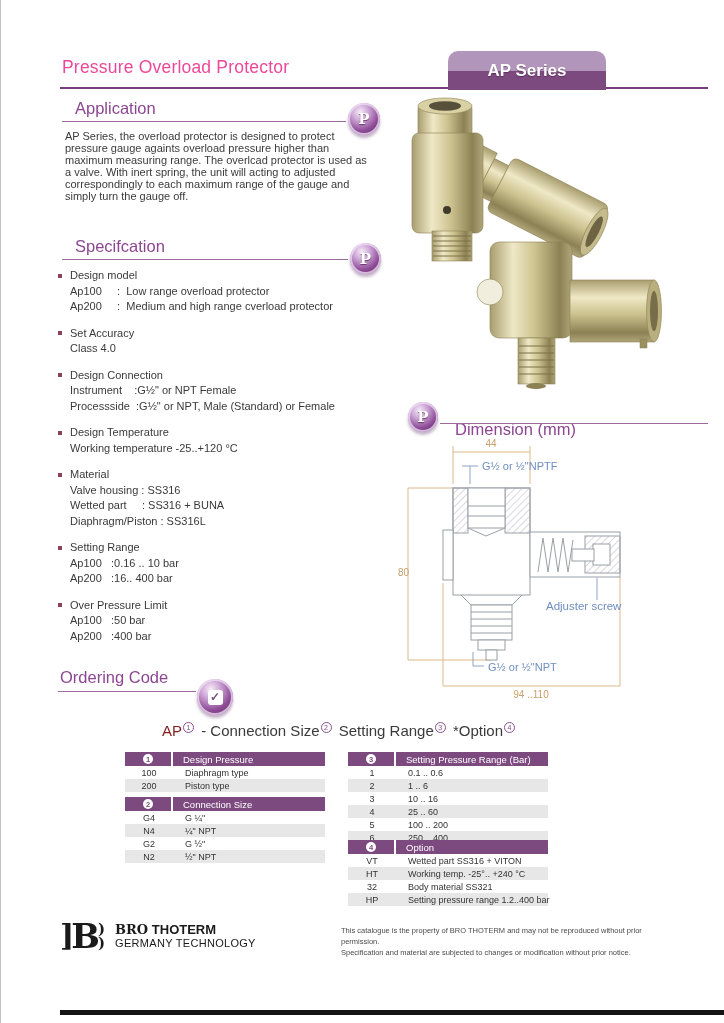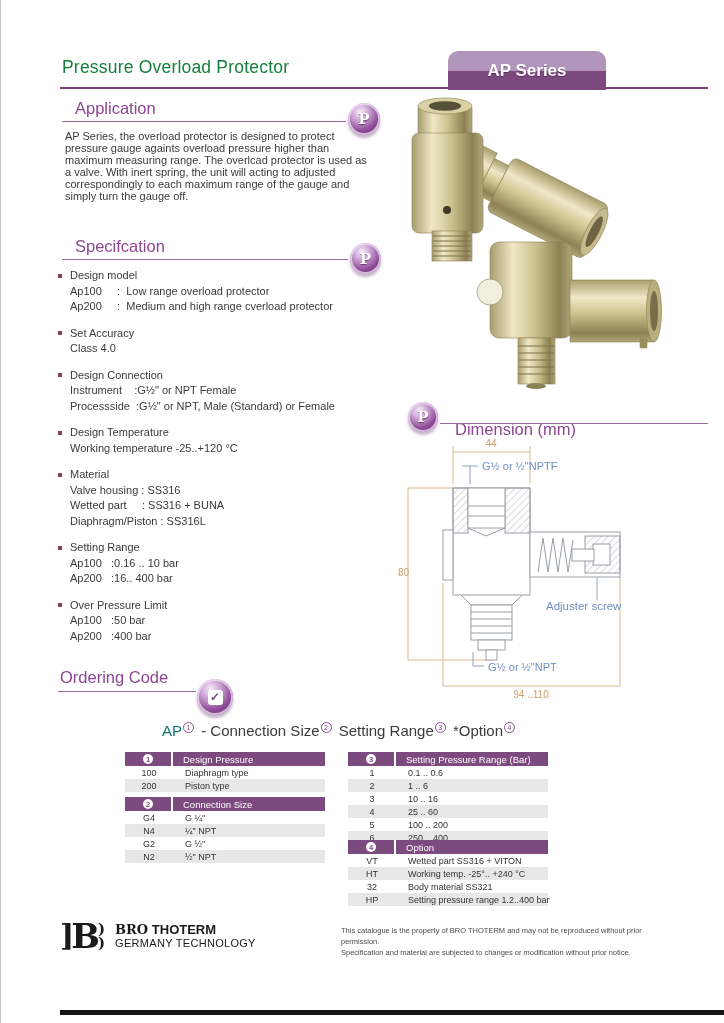--- a/index.html
+++ b/index.html
@@ -2,21 +2,21 @@
 <html><head>
 <meta charset="utf-8">
 <style>
   * { margin:0; padding:0; box-sizing:border-box; }
   html,body { background:#ffffff; }
   body { font-family:"Liberation Sans", sans-serif; color:#3a3a3a; }
   .page { position:relative; width:724px; height:1023px; background:#ffffff; overflow:hidden; }
   .edge-line { position:absolute; left:0; top:0; width:1px; height:100%; background:#c2c2c2; }
 
   
-  .doc-title { position:absolute; left:62px; top:57px; font-size:17.5px; color:#15803d; letter-spacing:.2px; }
+  .doc-title { position:absolute; left:62px; top:57px; font-size:17.5px; color:#ec4899; letter-spacing:.2px; }
   .title-rule { position:absolute; left:60px; top:87px; width:648px; height:2px; background:#7b3f7d; }
   .series-badge { position:absolute; left:448px; top:51px; width:158px; height:39px; }
   .badge-top { position:absolute; left:0; top:0; width:158px; height:20px; background:#b295bb; border-radius:10px 10px 0 0; }
   .badge-bottom { position:absolute; left:0; top:20px; width:158px; height:19px; background:#7d4a80; }
   .badge-label { position:absolute; left:0; top:7px; width:158px; height:26px; display:flex; align-items:center; justify-content:center; color:#ffffff; font-size:17px; font-weight:bold; text-shadow:0 1px 1px rgba(60,20,60,.5); }
 
   
   .sec-title { position:absolute; font-size:16.5px; color:#8c4691; }
   .sec-rule { position:absolute; height:1px; background:#9b6b9e; }
   .pball { position:absolute; border-radius:50%;
@@ -35,21 +35,21 @@
   .spec-title-row { display:flex; align-items:center; }
   .bullet { display:inline-block; width:4px; height:4px; background:#8a4255; margin:0 8px 0 2px; flex:0 0 auto; }
   .spec-line { padding-left:14px; white-space:pre; }
 
   
   .dim-svg { position:absolute; left:398px; top:428px; }
   .photo-svg { position:absolute; left:385px; top:92px; }
 
   
   .formula { position:absolute; left:130px; top:722px; width:420px; text-align:center; font-size:15px; color:#3a3a3a; }
-  .f-ap { color:#0f766e; }
+  .f-ap { color:#7f1d1d; }
   .f-sup { display:inline-flex; width:11px; height:11px; border:1px solid #8a5090; border-radius:50%; color:#7d4a80; font-size:7px; align-items:center; justify-content:center; vertical-align:super; margin:0 3px 0 1px; }
   .otable { position:absolute; width:200px; font-size:9px; color:#333; }
   .thdr { display:flex; align-items:center; background:#7d4a80; color:#fff; height:14px; }
   .tnum { width:48px; display:flex; justify-content:center; align-items:center; border-right:2px solid #fff; height:14px; flex:0 0 auto; }
   .circle-num { width:10px; height:10px; border-radius:50%; background:#fff; color:#7d4a80; font-size:7.5px; font-weight:bold; display:flex; align-items:center; justify-content:center; }
   .tlabel { padding-left:10px; font-size:9.5px; }
   .trow { display:flex; align-items:center; height:13px; }
   .trow:nth-child(even) { background:#e7e7e7; }
   .trow .c0 { width:48px; text-align:center; flex:0 0 auto; }
   .trow .c1 { padding-left:12px; white-space:nowrap; }

